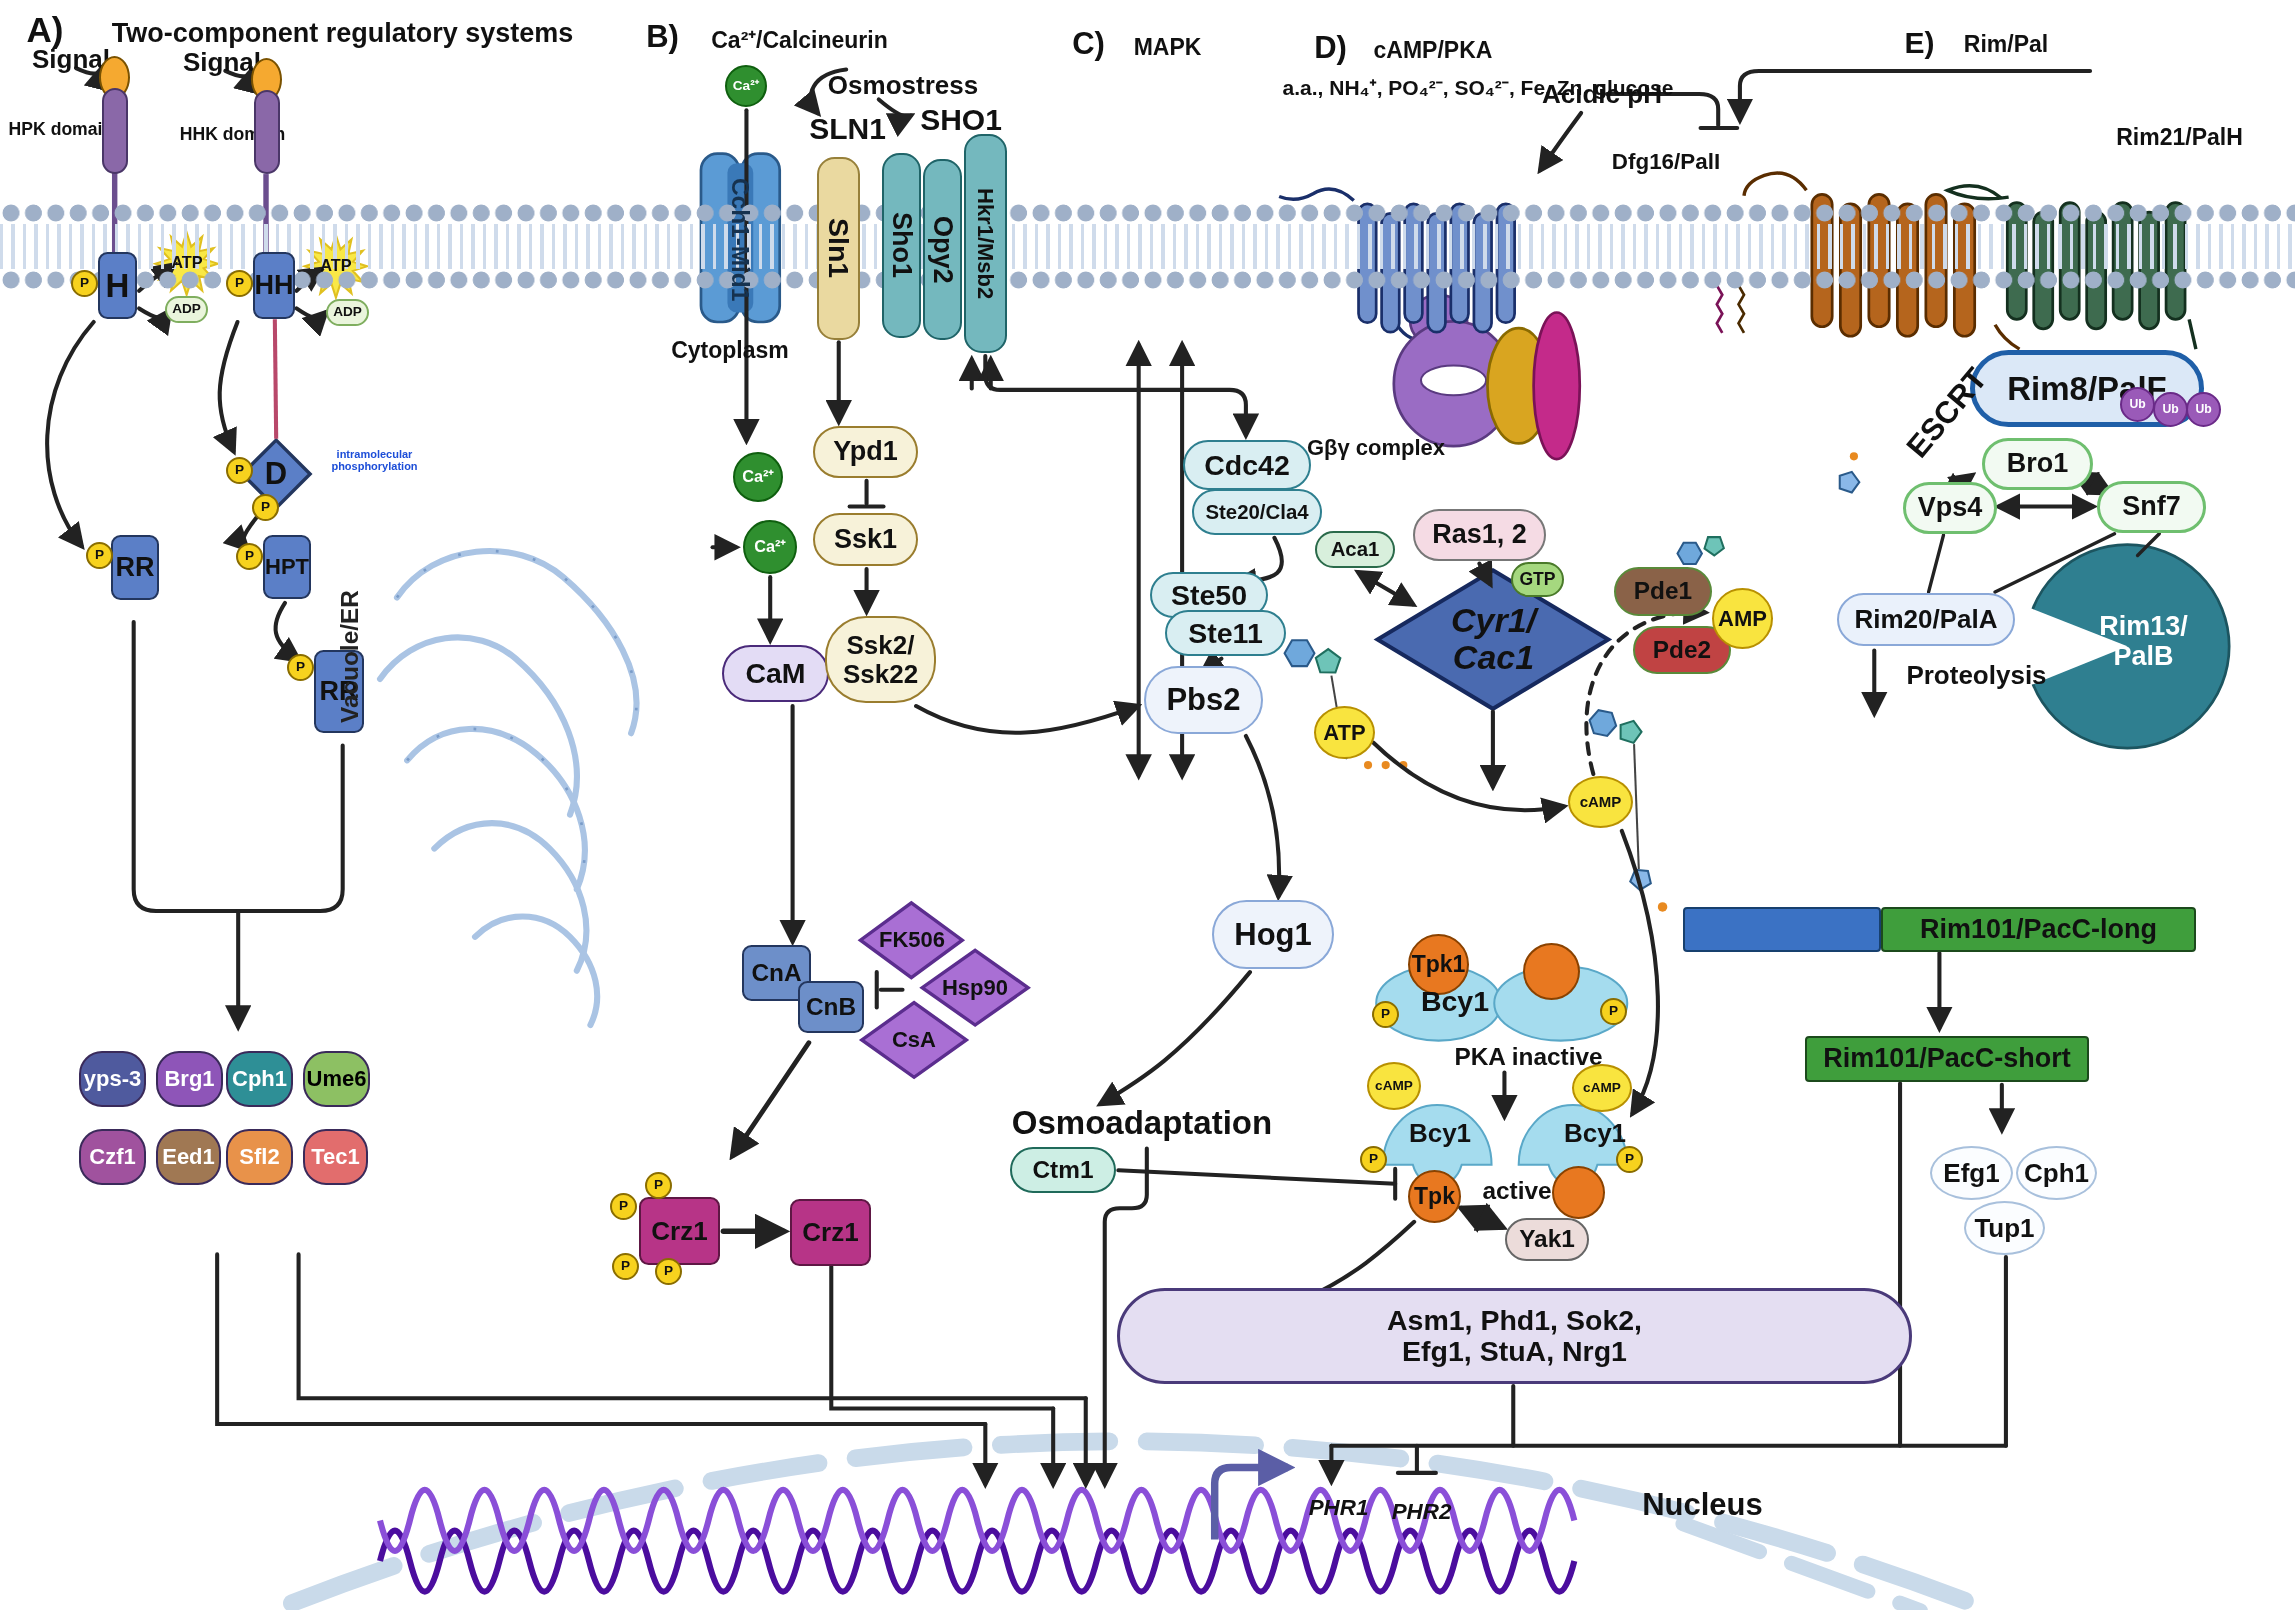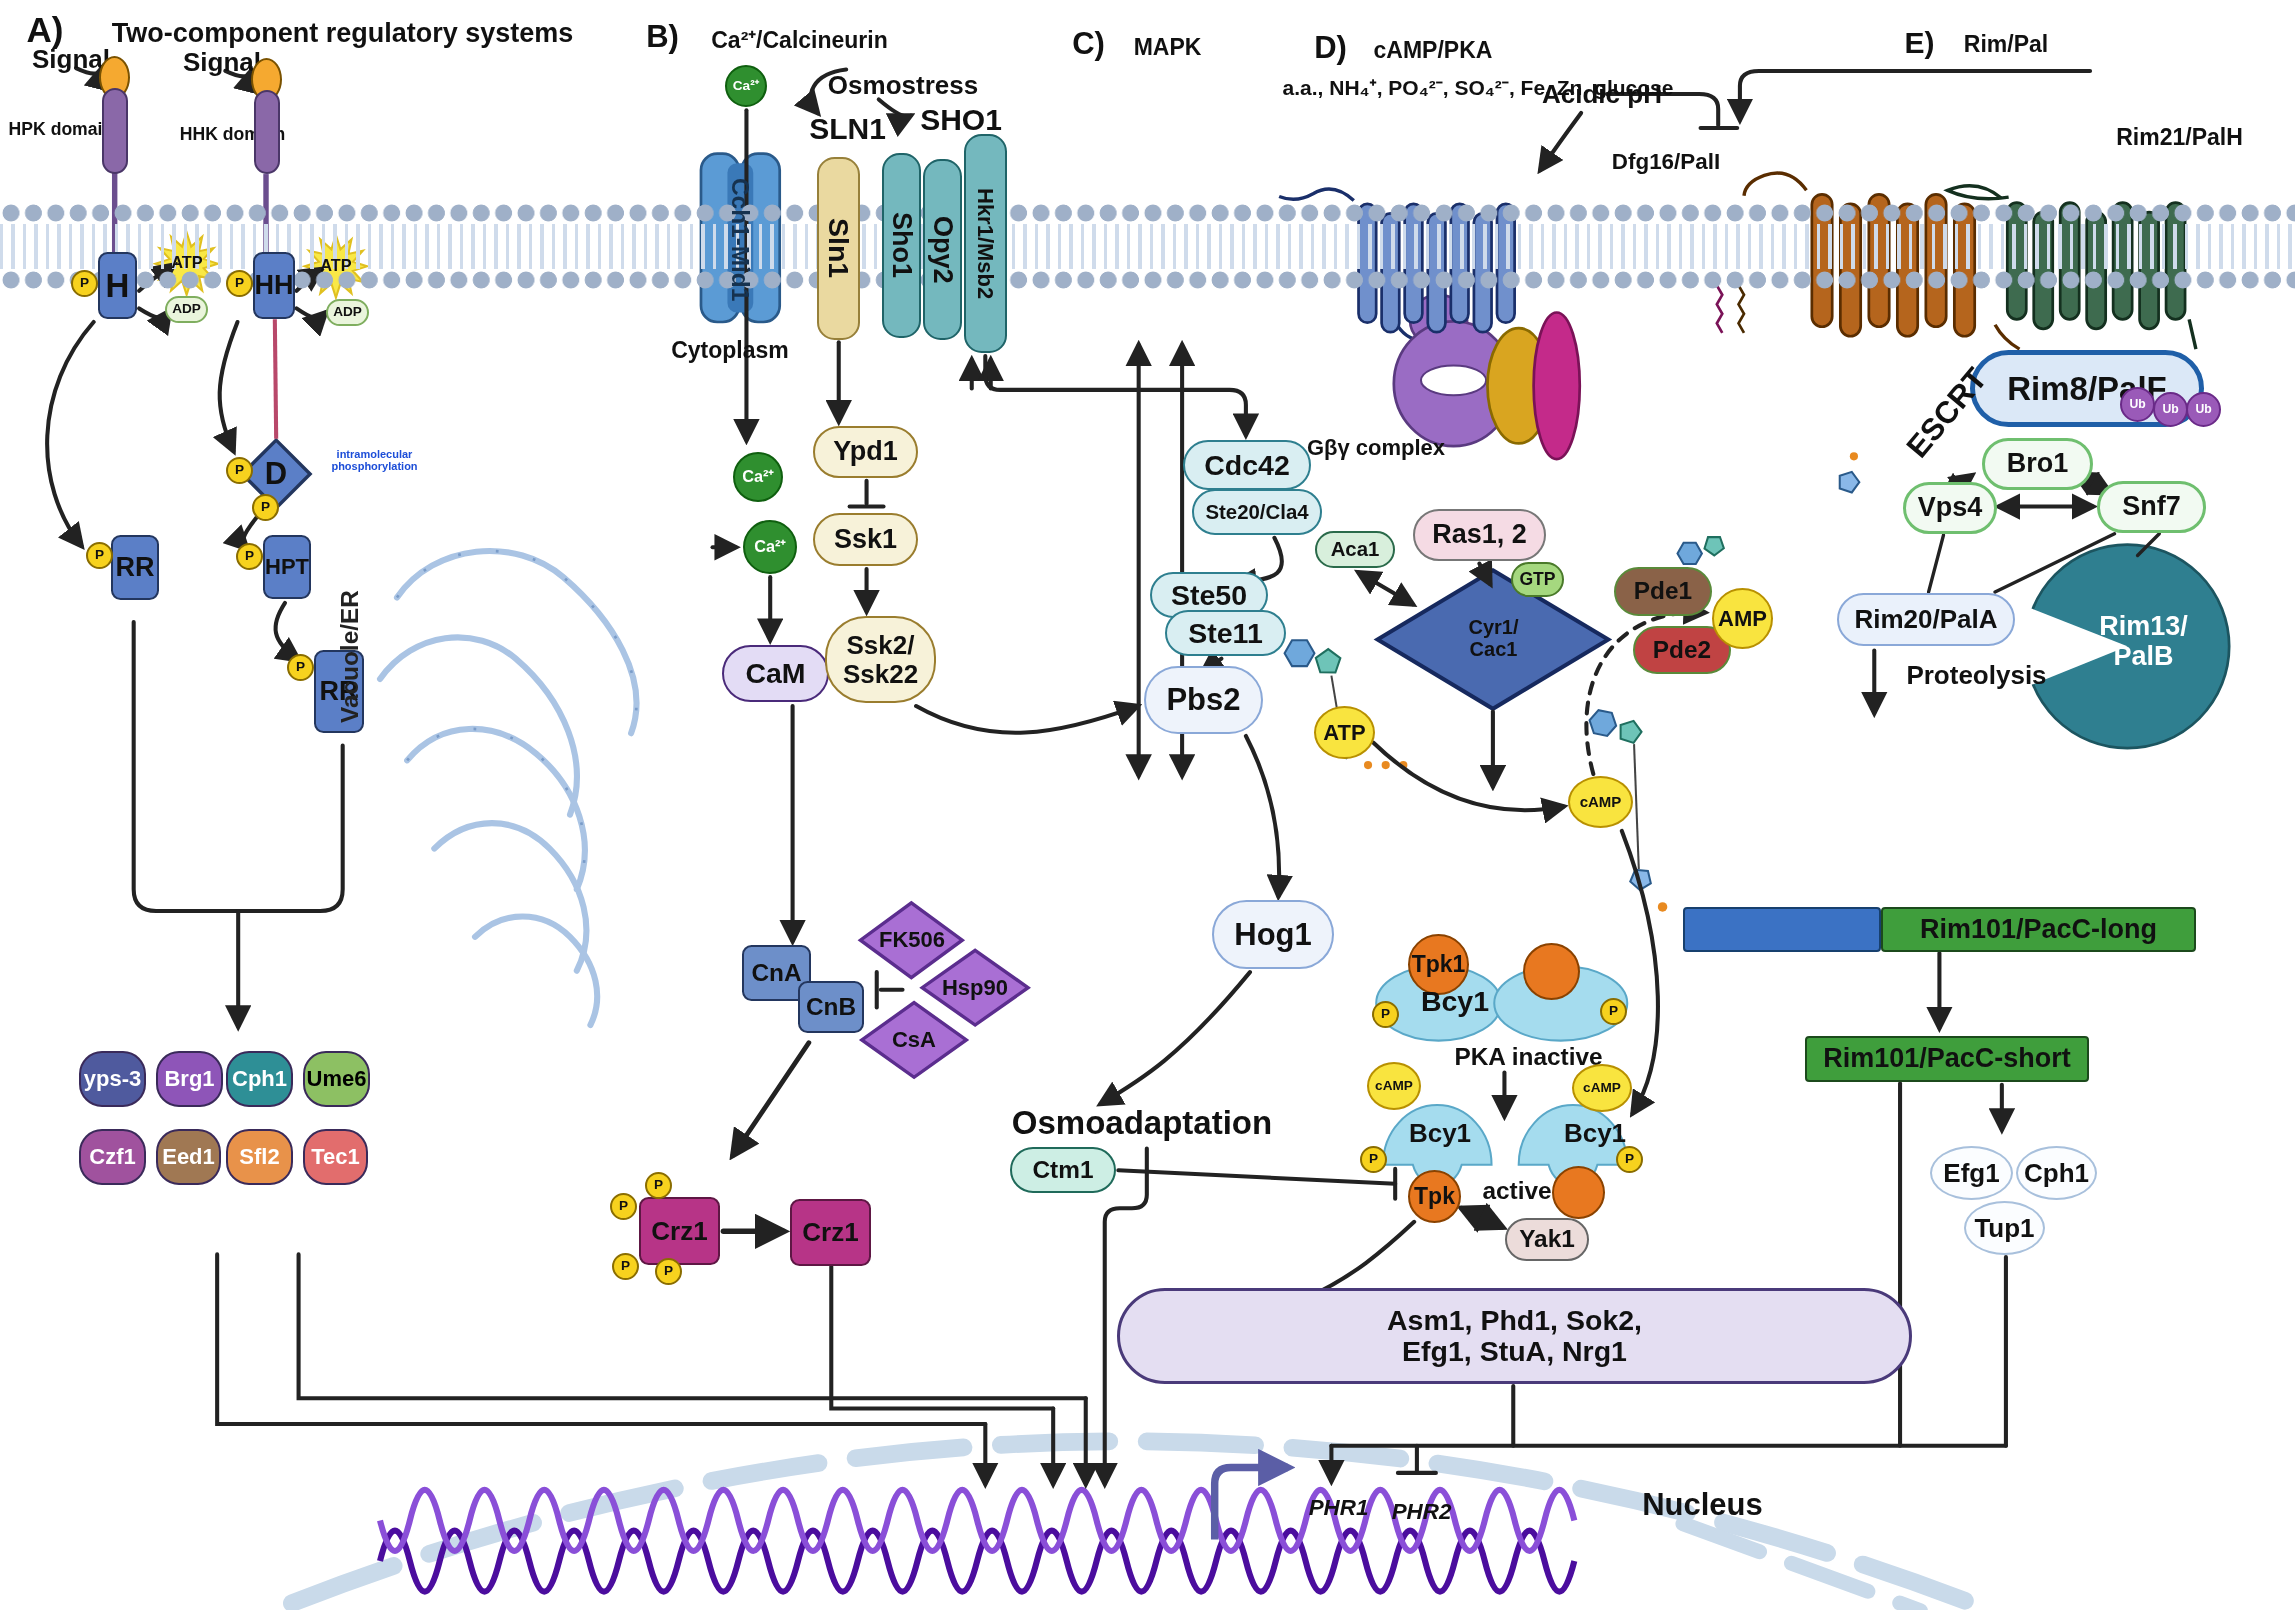--- a/index.html
+++ b/index.html
@@ -302,21 +302,21 @@
     <div class="nd pill" style="left: 1183px; top: 440px; width: 128px; height: 50px; font-size: 28.5px; background: rgb(217, 238, 242); border-color: rgb(46, 127, 143);">Cdc42</div>
     <div class="nd pill" style="left: 1192px; top: 489px; width: 130px; height: 46px; font-size: 20.4px; background: rgb(217, 238, 242); border-color: rgb(46, 127, 143);">Ste20/Cla4</div>
     <div class="nd pill" style="left: 1150px; top: 572px; width: 118px; height: 46px; font-size: 28.5px; background: rgb(217, 238, 242); border-color: rgb(46, 127, 143);">Ste50</div>
     <div class="nd pill" style="left: 1165px; top: 610px; width: 121px; height: 46px; font-size: 28.5px; background: rgb(217, 238, 242); border-color: rgb(46, 127, 143);">Ste11</div>
     <div class="nd txt" style="left: 1298px; top: 434px; width: 156px; height: 27px; font-size: 22px;">Gβγ complex</div>
     <div class="nd pill" style="left: 1144px; top: 666px; width: 119px; height: 68px; font-size: 31px; background: rgb(238, 243, 251); border-color: rgb(138, 168, 216);">Pbs2</div>
     <div class="nd pill" style="left: 1212px; top: 900px; width: 122px; height: 69px; font-size: 31px; background: rgb(238, 243, 251); border-color: rgb(138, 168, 216);">Hog1</div>
     <div class="nd pill" style="left: 1315px; top: 531px; width: 80px; height: 37px; font-size: 20.4px; background: rgb(216, 239, 220); border-color: rgb(42, 106, 74);">Aca1</div>
     <div class="nd pill" style="left: 1413px; top: 509px; width: 133px; height: 52px; font-size: 27px; background: rgb(245, 219, 228); border-color: rgb(119, 119, 119);">Ras1, 2</div>
     <div class="nd pill" style="left: 1511px; top: 562px; width: 53px; height: 35px; font-size: 17.6px; background: rgb(165, 216, 127); border-color: rgb(74, 122, 42);">GTP</div>
-    <div class="nd txt" style="left: 1431px; top: 605px; width: 125px; height: 68px; font-size: 20px;">Cyr1/
+    <div class="nd txt" style="left: 1431px; top: 605px; width: 125px; height: 68px; font-size: 34px; font-style: italic;">Cyr1/
 Cac1</div>
     <div class="nd txt" style="left: 969px; top: 1104px; width: 346px; height: 37px; font-size: 33px;">Osmoadaptation</div>
     <div class="nd txt" style="left: 1309px; top: 28.5px; width: 43px; height: 38px; font-size: 31px;">D)</div>
     <div class="nd txt" style="left: 1355px; top: 37px; width: 156px; height: 27px; font-size: 23px;">cAMP/PKA</div>
     <div class="nd txt" style="left: 1203px; top: 75px; width: 550px; height: 27px; font-size: 21px;">a.a., NH₄⁺, PO₄²⁻, SO₄²⁻, Fe, Zn, glucose</div>
     <div class="nd pill" style="left: 1614px; top: 567px; width: 98px; height: 49px; font-size: 24.4px; background: rgb(138, 98, 72); border-color: rgb(90, 138, 58);">Pde1</div>
     <div class="nd pill" style="left: 1633px; top: 626px; width: 98px; height: 48px; font-size: 24.4px; background: rgb(192, 67, 67); border-color: rgb(90, 138, 58);">Pde2</div>
     <div class="nd circle" style="left: 1712px; top: 588px; width: 61px; height: 61px; font-size: 22px; background: rgb(249, 228, 63);">AMP</div>
     <div class="nd circle" style="left: 1314px; top: 706px; width: 61px; height: 53px; font-size: 22px; background: rgb(249, 228, 63);">ATP</div>
     <div class="nd circle" style="left: 1568px; top: 776px; width: 65px; height: 52px; font-size: 15px; background: rgb(249, 228, 63);">cAMP</div>

